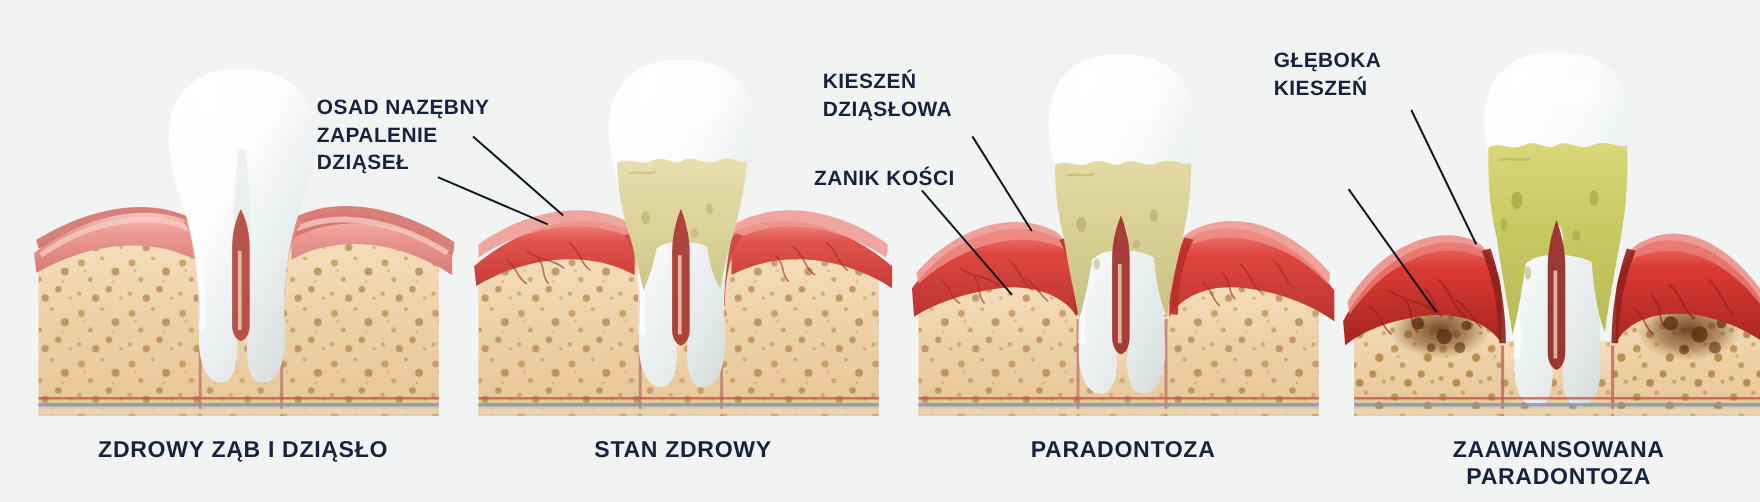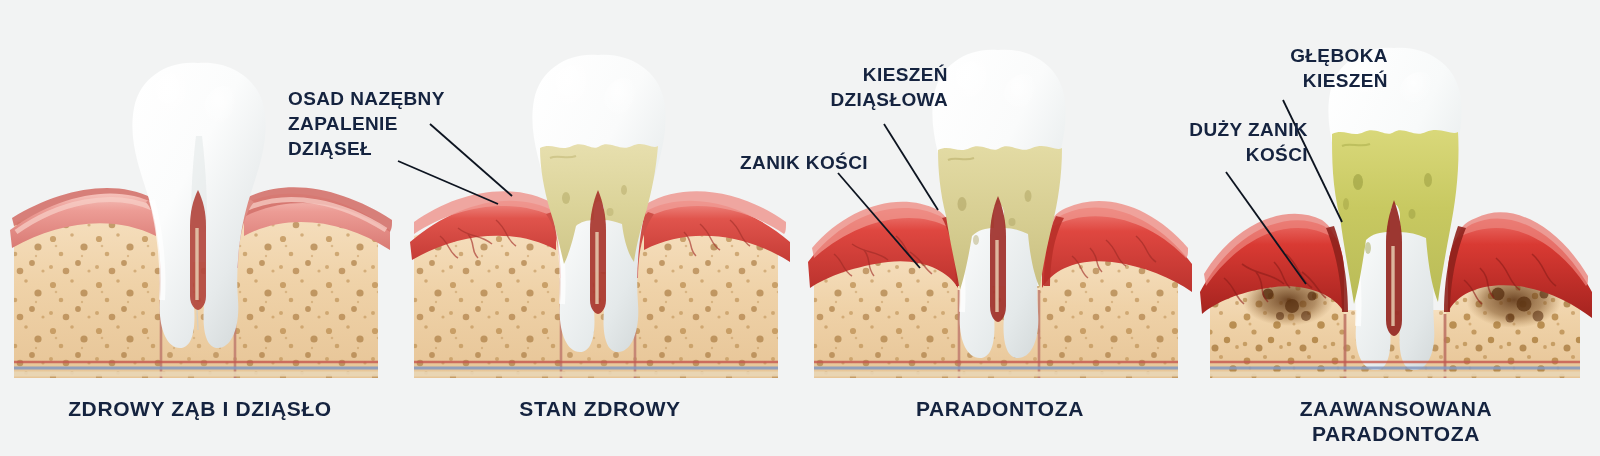--- a/index.html
+++ b/index.html
@@ -5,21 +5,21 @@
   html,body{margin:0;padding:0;}
   body{
     width:1600px;height:456px;
     background:#f2f3f3;
     font-family:"Liberation Sans", sans-serif;
     overflow:hidden;
     position:relative;
   }
   .stage{position:absolute;inset:0;}
 
-  .panel{position:absolute;top:0;height:328px;}
+  .panel{position:absolute;top:0;height:328px;margin-left:21px;}
   .panel-art{position:absolute;left:0;top:0;}
 
   
   .caption{
     position:absolute;
     left:0;right:0;
     top:396px;
     text-align:center;
     color:#15233f;
     font-size:21px;
@@ -34,21 +34,21 @@
     position:absolute;
     color:#15233f;
     font-size:19px;
     font-weight:bold;
     letter-spacing:.4px;
     line-height:25px;
     white-space:pre-line;
   }
   .anno.right{text-align:left;}
   .anno.left{text-align:center;}
-  .anno.center{text-align:right;}
+  .anno.center{text-align:left;}
 
   svg{display:block;overflow:visible;}
   .leader{stroke:#0d1420;stroke-width:1.8;fill:none;}
 </style>
 </head>
 <body>
 
 <div class="stage">
 
   <div class="panel" style="left:0px;width:400px;">
@@ -540,16 +540,14 @@
 DZIĄSEŁ</div>
 
   <div class="anno center" style="left:748px;top:62px;width:200px;">KIESZEŃ
 DZIĄSŁOWA</div>
 
   <div class="anno left" style="left:694px;top:150px;width:220px;">ZANIK KOŚCI</div>
 
   <div class="anno center" style="left:1158px;top:43px;width:230px;">GŁĘBOKA
 KIESZEŃ</div>
 
-  <div class="anno center" style="left:1078px;top:117px;width:230px;">DUŻY ZANIK
-KOŚCI</div>
 
 </div>
 
 </body></html>

